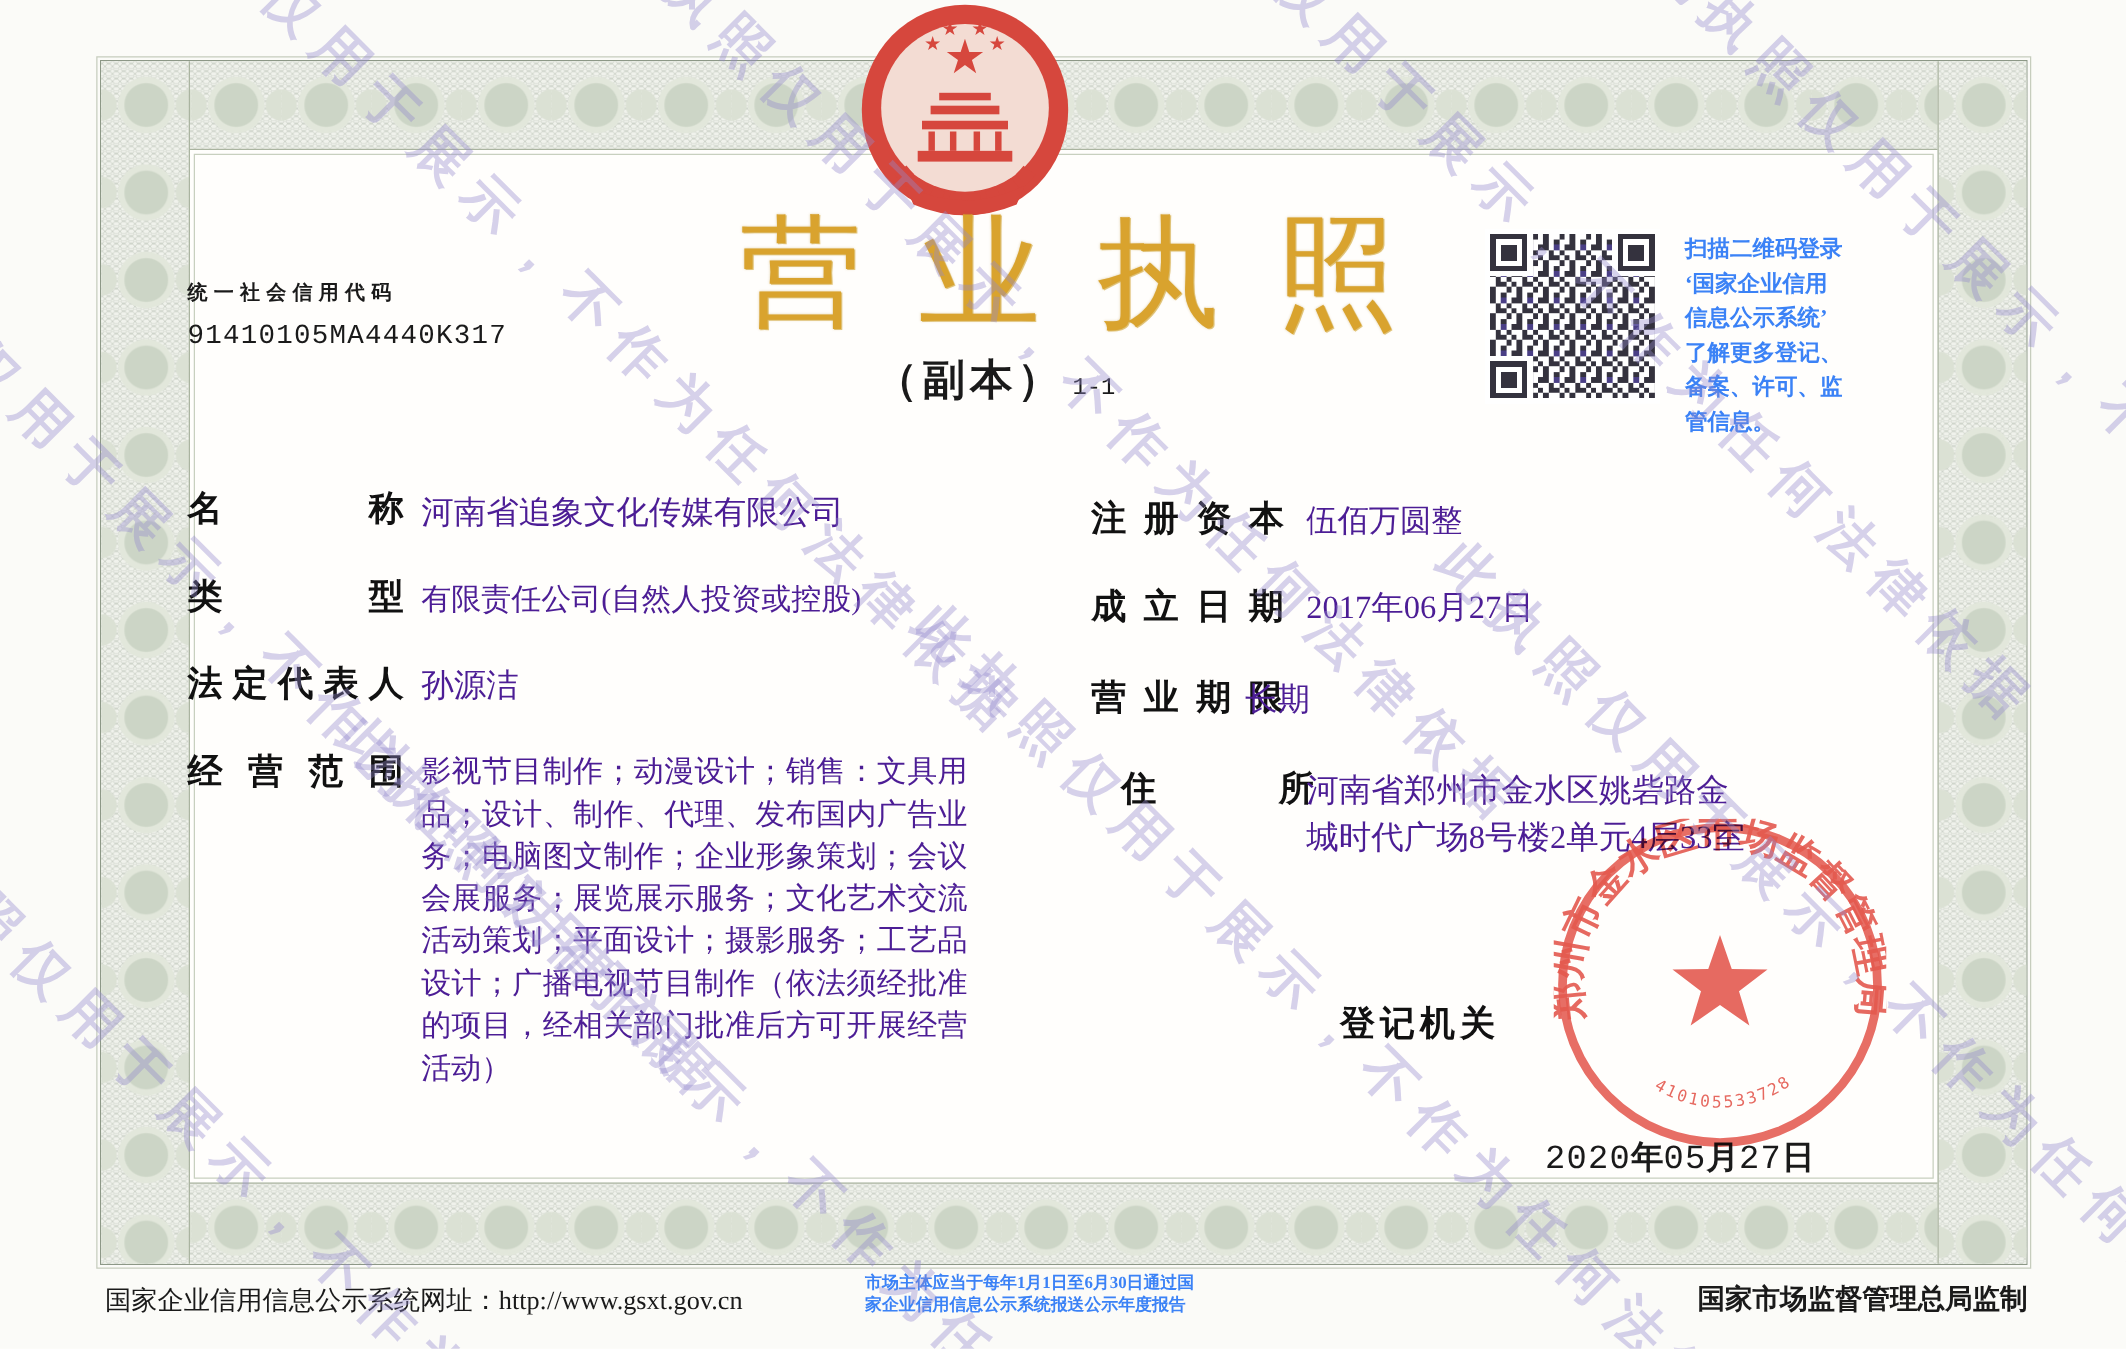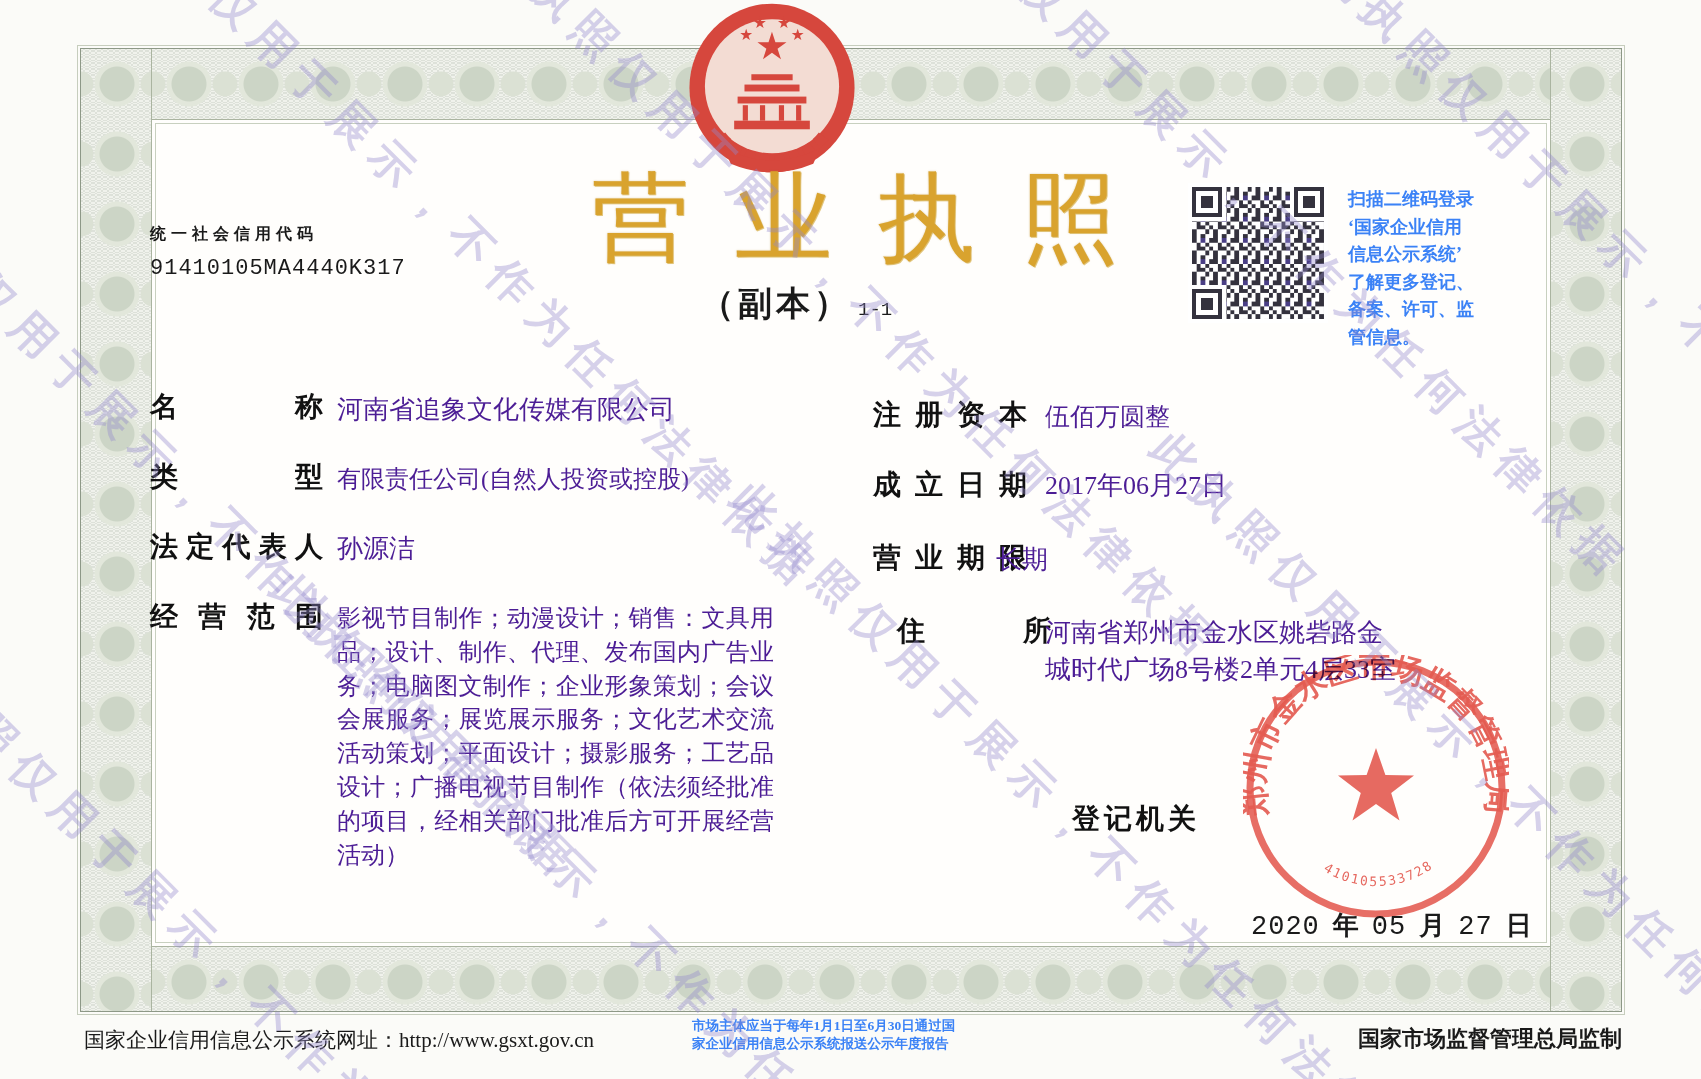--- a/index.html
+++ b/index.html
@@ -52,21 +52,21 @@
   
   .jl{display:inline-block;text-align:justify;text-align-last:justify;font-weight:700;font-size:28px;z-index:10;color:#111;}
   .jl-left{width:173px;left:150px;}
   .jl-right{width:154px;left:873px;}
   .val{z-index:10;font-size:26px;color:#4c1d95;white-space:nowrap;}
   .scope-val{left:337px;top:602px;width:437px;font-size:24px;line-height:33.8px;white-space:normal;word-break:break-all;line-break:anywhere;text-align:justify;}
   .addr-val{left:1045px;top:614px;width:360px;white-space:normal;word-break:break-all;line-break:anywhere;line-height:37px;}
 
   
   .seal{left:1243px;top:655px;width:266px;height:266px;z-index:25;mix-blend-mode:multiply;opacity:.92;}
-  .date-row{left:1236px;top:908px;z-index:10;display:flex;align-items:baseline;gap:13px;margin-left:15px;}
+  .date-row{left:1236px;top:908px;z-index:10;display:flex;align-items:baseline;}
   .date-row .num{font-size:27px;font-family:"Liberation Mono","DejaVu Sans Mono",monospace;letter-spacing:1px;}
   .date-row .unit{font-size:26px;font-weight:700;}
 
   
   .footer-site{left:84px;top:1026px;font-size:21px;z-index:10;}
   .footer-notice{left:692px;top:1017px;font-size:13.5px;line-height:17.5px;font-weight:600;color:#3b82f6;z-index:10;}
   .footer-issuer{left:1358px;top:1024px;font-size:22px;font-weight:600;z-index:10;}
 </style>
 </head>
 <body>

